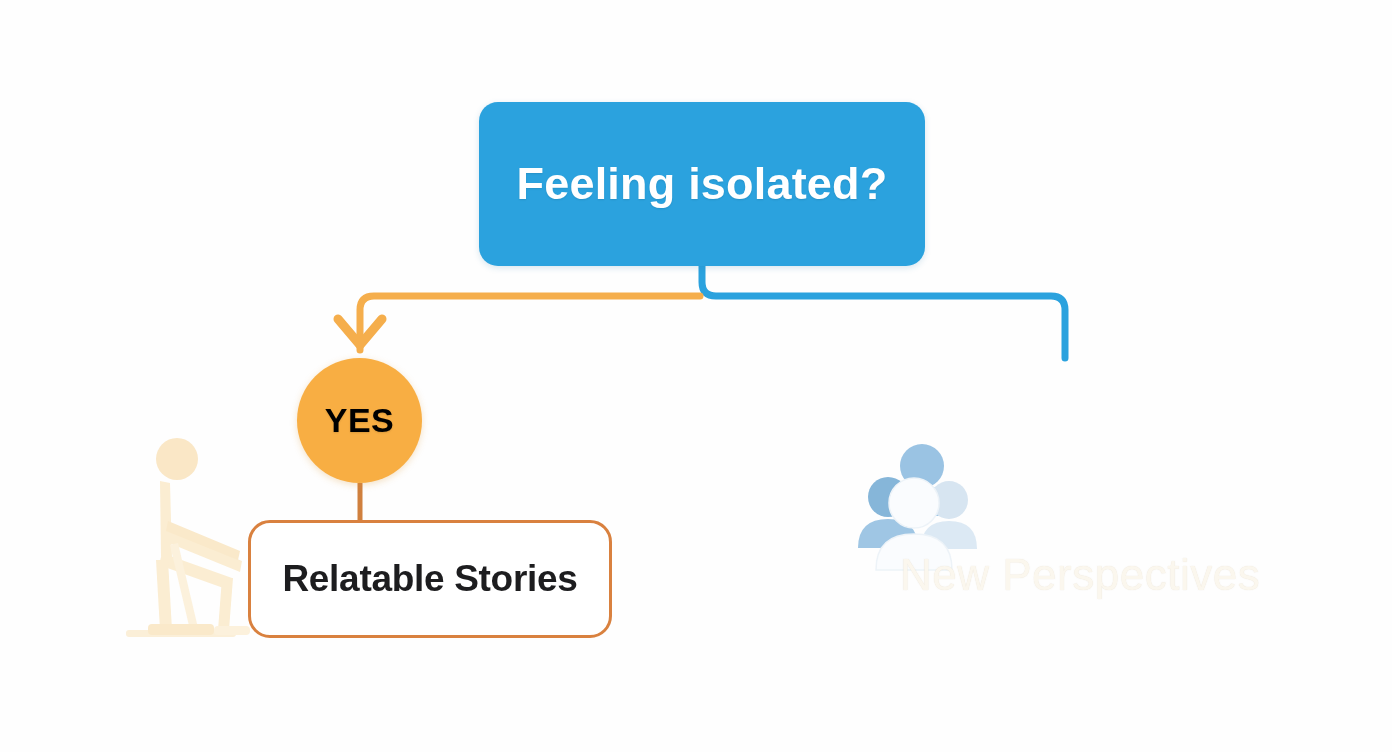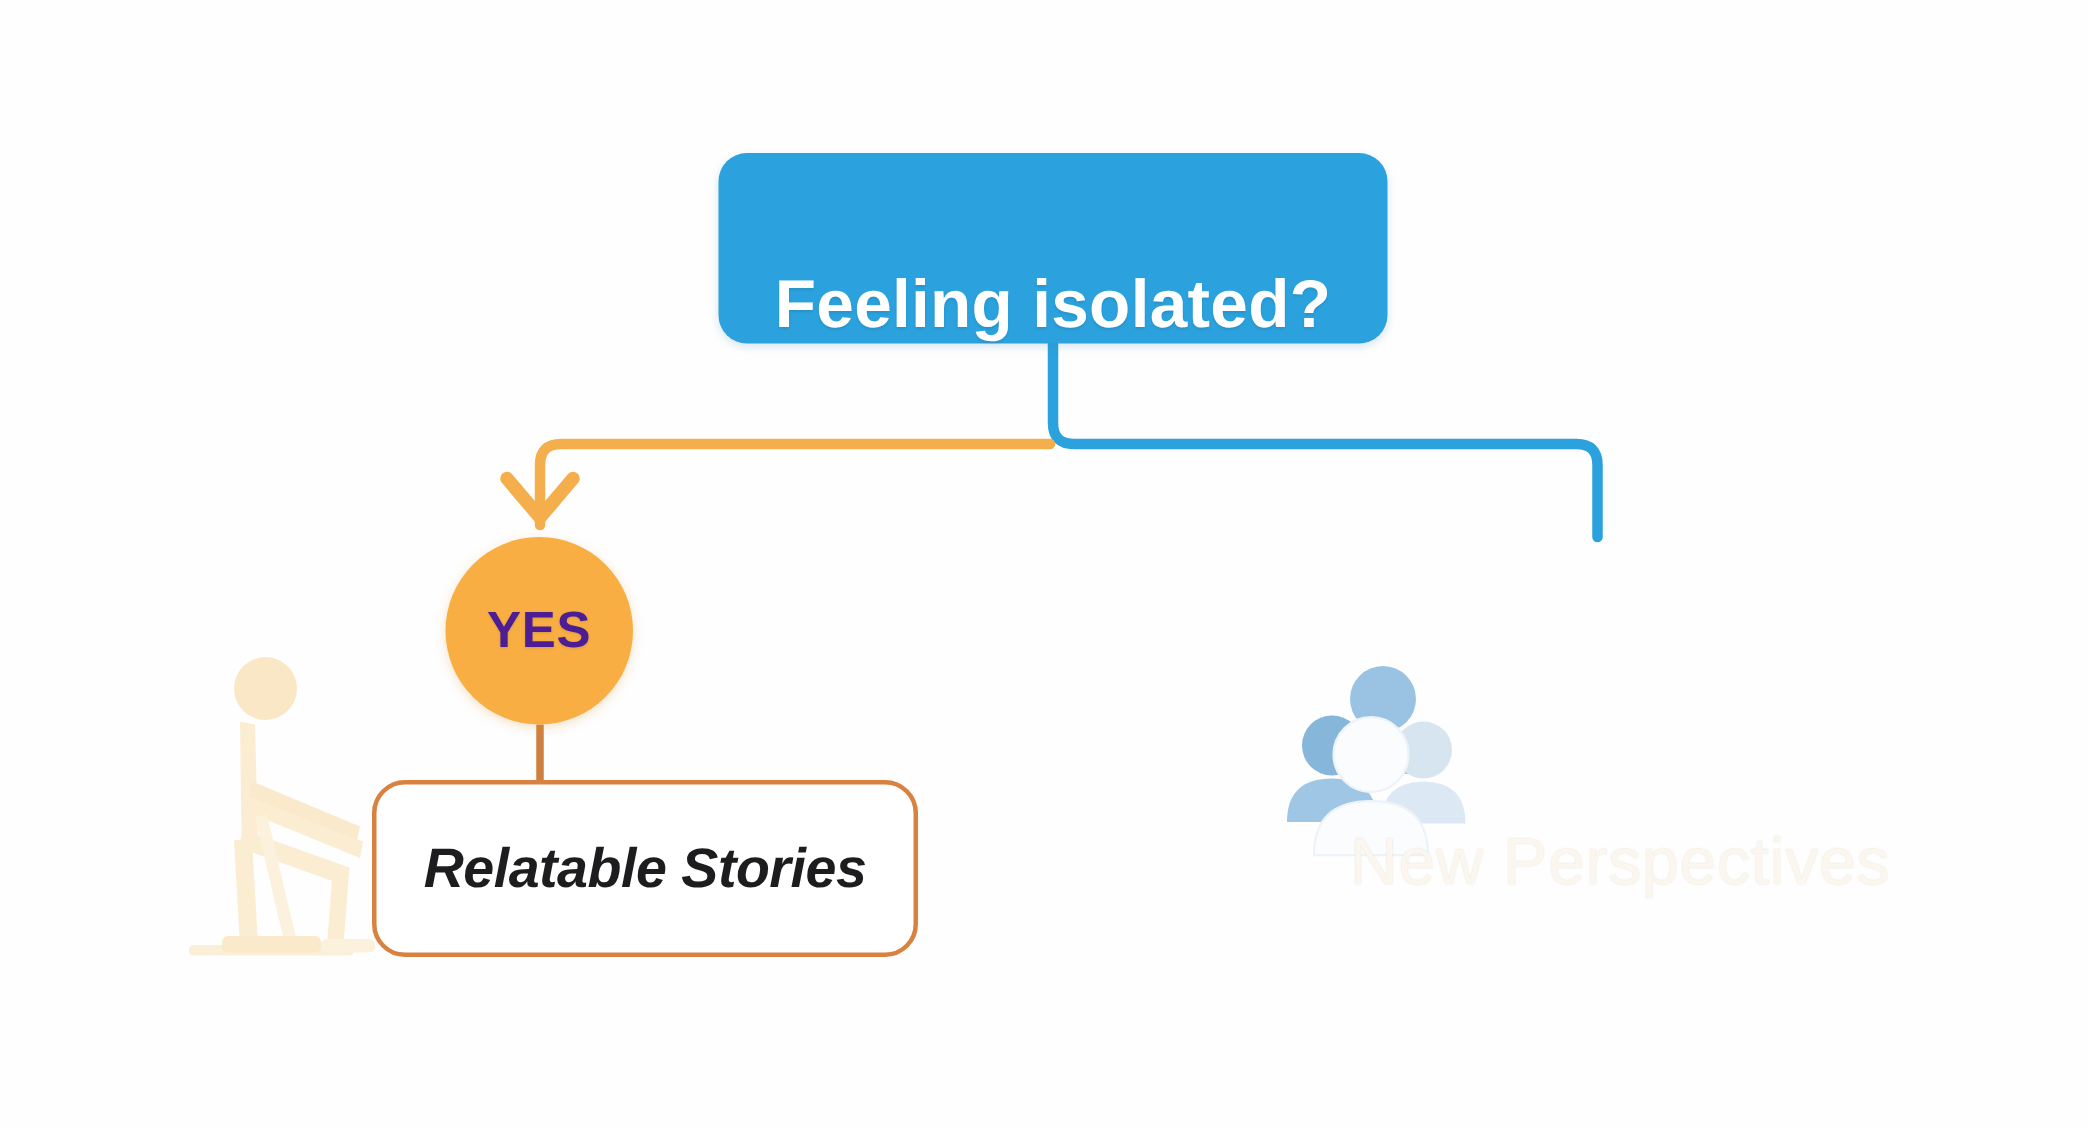--- a/index.html
+++ b/index.html
@@ -38,26 +38,26 @@
 
   
   #node-layer { z-index: 3; }
 
   
   .question-box {
     position: absolute;
     left: 479px;
     top: 102px;
     width: 446px;
-    height: 127px;
+    height: 164px;
     background: #2BA2DE;
     border-radius: 19px;
     box-shadow: 0 2px 6px rgba(40,120,170,0.18);
     display: flex;
-    align-items: flex-end;
+    align-items: center;
     justify-content: center;
     box-sizing: border-box;
   }
   .question-box-label {
     color: #ffffff;
     font-size: 45px;
     font-weight: 600;
     letter-spacing: 0.2px;
     text-shadow: 0 1px 2px rgba(0,0,0,0.10);
     white-space: nowrap;
@@ -65,21 +65,21 @@
 
   
   .decision-circle {
     position: absolute;
     border-radius: 50%;
     display: flex;
     align-items: center;
     justify-content: center;
   }
   .decision-circle .circle-label {
-    color: #4c1d95;
+    color: #000000;
     font-size: 34px;
     font-weight: 600;
     letter-spacing: 0.5px;
     text-shadow: 0 1px 2px rgba(0,0,0,0.12);
   }
   #circle-yes {
     left: 297px;
     top: 358px;
     width: 125px;
     height: 125px;
@@ -109,21 +109,20 @@
     align-items: center;
     justify-content: center;
     box-sizing: border-box;
   }
   .outcome-box-label {
     color: #1d1d1f;
     font-size: 37px;
     font-weight: 700;
     letter-spacing: -0.3px;
     white-space: nowrap;
-    font-style: italic;
   }
 
   
   #watermark-caption {
     position: absolute;
     left: 900px;
     top: 550px;
     font-size: 44px;
     font-weight: 400;
     color: #FBF7EE;

